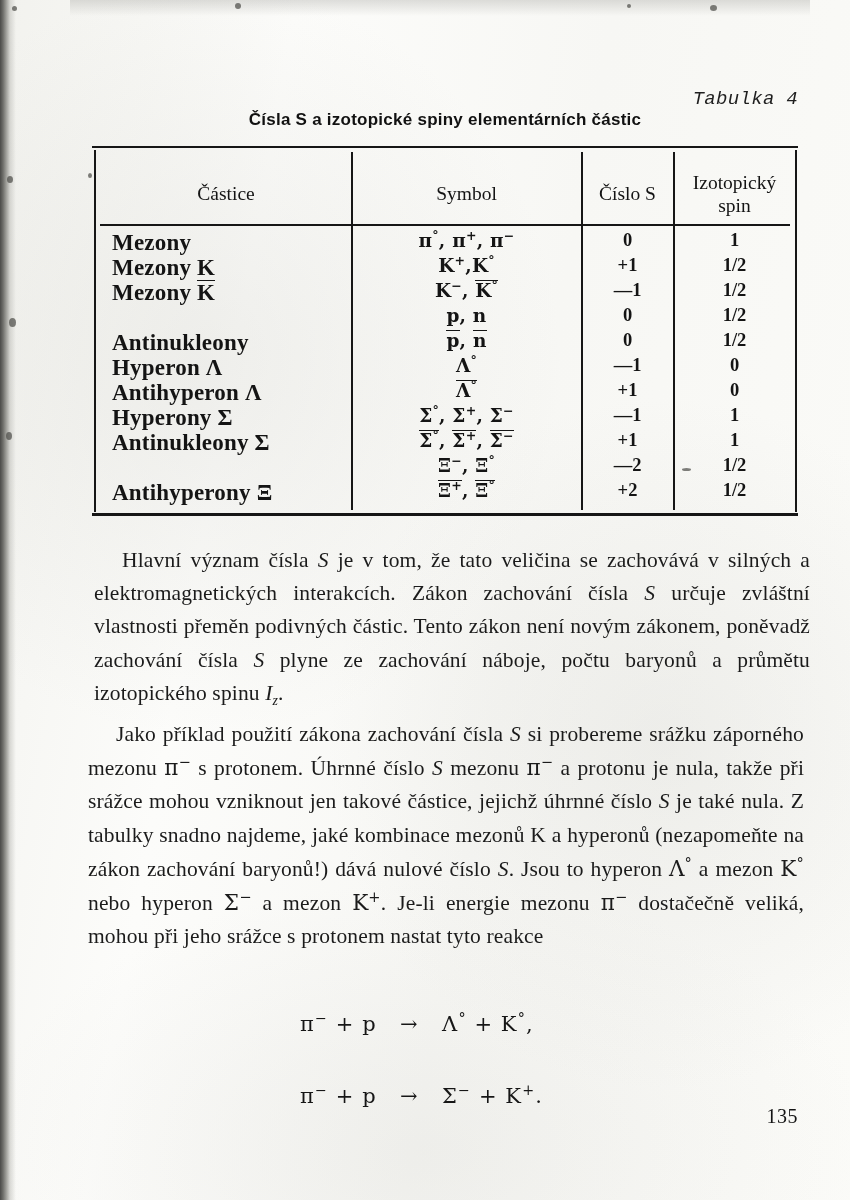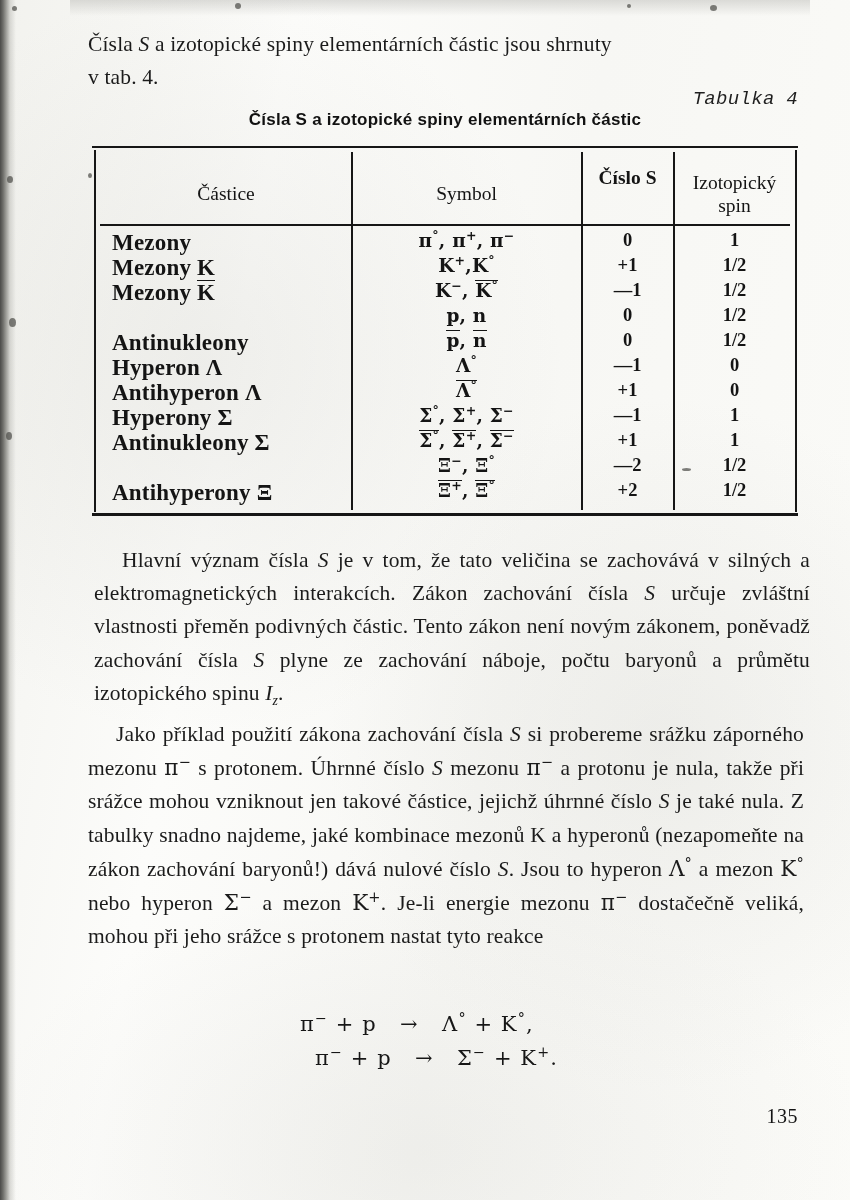--- a/index.html
+++ b/index.html
@@ -120,21 +120,21 @@
   .th {
     position: absolute;
     text-align: center;
     font-family: "Liberation Serif", serif;
     font-size: 19.5px;
     color: #141414;
     line-height: 23px;
   }
   #th-particle { left: 10px;  top: 36px; width: 248px; }
   #th-symbol   { left: 261px; top: 36px; width: 227px; }
-  #th-snumber  { left: 491px; top: 20px; width: 89px; font-weight: bold;  }
+  #th-snumber  { left: 491px; top: 36px; width: 89px;  }
   #th-isospin  { left: 583px; top: 25px; width: 119px; }
 
   
   #tbody { position: absolute; left: 0; top: 84px; width: 706px; }
   .trow {
     position: relative;
     height: 25.0px;
   }
   .cell {
     position: absolute;
@@ -189,21 +189,21 @@
   
   .eqn {
     position: absolute;
     color: #161616;
     font-family: "DejaVu Serif", serif;
     font-size: 21px;
     letter-spacing: 1.1px;
     white-space: nowrap;
   }
   #eq1 { left: 300px; top: 1012px; }
-  #eq2 { left: 300px; top: 1046px; margin-left: 15px; }
+  #eq2 { left: 300px; top: 1084px; }
 
   
   #folio {
     position: absolute;
     right: 52px;
     top: 1105px;
     font-family: "Liberation Serif", serif;
     font-size: 20px;
     color: #141414;
     letter-spacing: .5px;
@@ -221,23 +221,20 @@
   <div class="speck" style="left:12px;  top:6px;   width:5px; height:5px;"></div>
   <div class="speck" style="left:235px; top:3px;   width:6px; height:6px;"></div>
   <div class="speck" style="left:627px; top:4px;   width:4px; height:4px;"></div>
   <div class="speck" style="left:710px; top:5px;   width:7px; height:6px;"></div>
   <div class="speck" style="left:7px;   top:176px; width:6px; height:7px;"></div>
   <div class="speck" style="left:9px;   top:318px; width:7px; height:9px;"></div>
   <div class="speck" style="left:6px;   top:432px; width:6px; height:8px;"></div>
   <div class="speck" style="left:88px;  top:173px; width:4px; height:5px;"></div>
   <div class="speck" style="left:682px; top:468px; width:9px; height:3px;"></div>
 
-  <div class="body-text" id="intro">
-    <span>Čísla <span class="it">S</span> a izotopické spiny elementárních částic jsou shrnuty<br>v tab. 4.</span>
-  </div>
 
   <div id="tabulka-label">Tabulka 4</div>
   <div id="table-caption">Čísla S a izotopické spiny elementárních částic</div>
 
   <div id="tbl-wrap">
     <div class="rule h-top"></div>
     <div class="rule h-mid"></div>
     <div class="rule h-bottom"></div>
     <div class="rule v-left"></div>
     <div class="rule v-right"></div>

